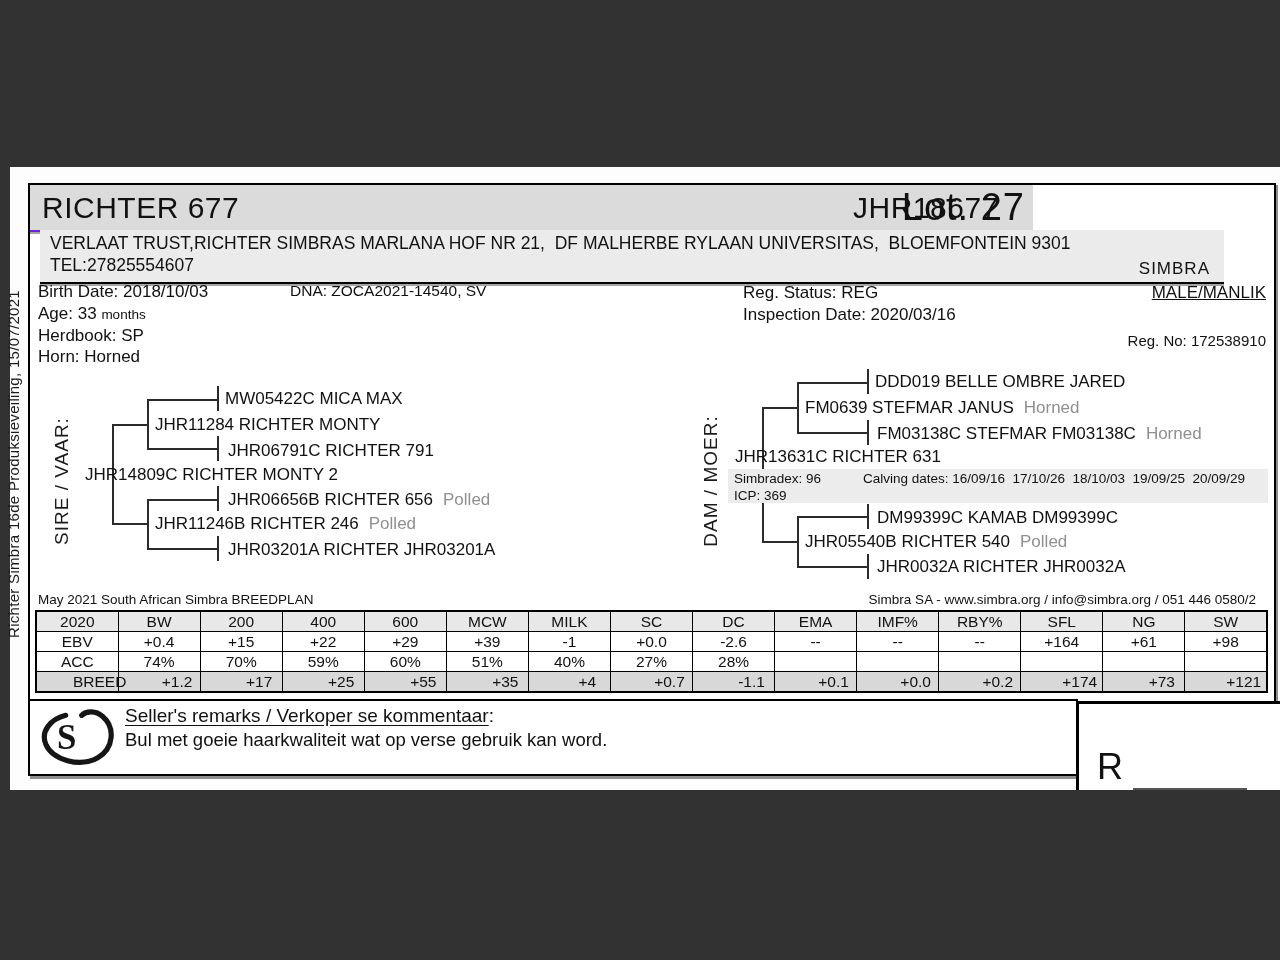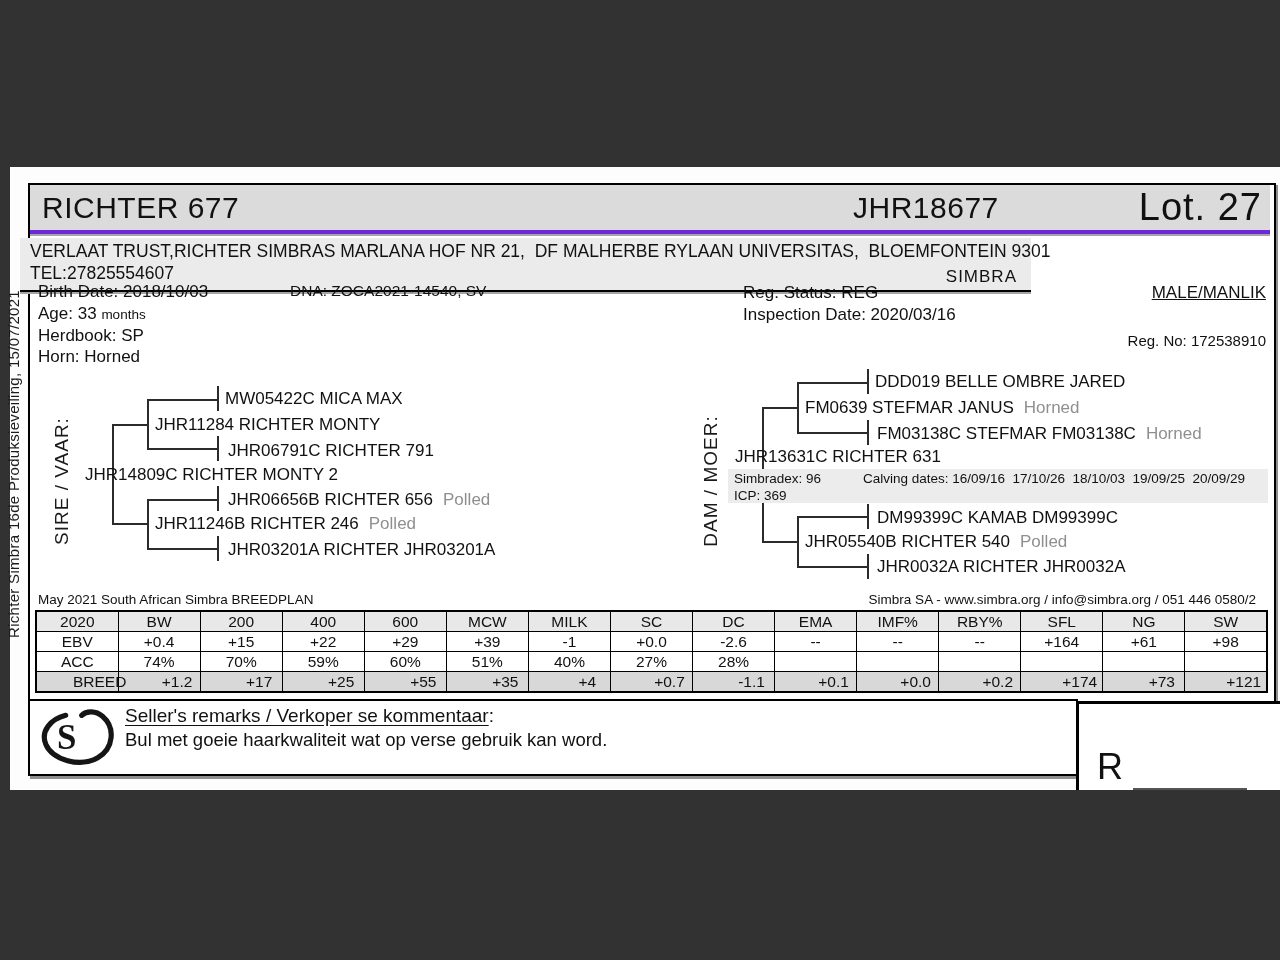--- a/index.html
+++ b/index.html
@@ -12,27 +12,27 @@
   #canvas{position:absolute;left:0;top:0;width:1280px;height:960px;}
   .abs{position:absolute;}
   
   .page-bg{left:10px;top:167px;width:1270px;height:623px;background:#fdfdfd;}
   
   .vstrip{left:-195px;top:454px;width:420px;height:20px;
     transform:rotate(-90deg);text-align:center;font-size:15px;color:#1c1c1c;letter-spacing:.3px;}
   
   .box-doc{left:28px;top:183px;width:1244px;height:589px;border:2px solid #000;background:#fff;
     box-shadow:2px 2px 0 #8f8f8f;}
-  .title-row{left:30px;top:185px;width:1240px;height:45px;background:#dbdbdb;
-    border-bottom:4px solid #6d28d9;box-shadow:0 2px 0 #a5a5a5;}
+  .title-row{left:30px;top:185px;width:1003px;height:45px;background:#dbdbdb;
+    border-bottom:2px solid #6d28d9;box-shadow:0 2px 0 #a5a5a5;}
   .title-name{position:absolute;left:12px;top:6px;font-size:30px;letter-spacing:.5px;}
   .title-id{position:absolute;left:823px;top:6px;font-size:30px;letter-spacing:.5px;}
   .title-lot{position:absolute;right:8px;top:1px;font-size:38px;letter-spacing:1px;}
-  .addr-row{left:20px;top:230px;width:1011px;height:52px;background:#ebebeb;
-    border-bottom:2px solid #000;box-shadow:0 2px 0 #a5a5a5;margin-top:8px;}
+  .addr-row{left:40px;top:230px;width:1184px;height:52px;background:#ebebeb;
+    border-bottom:2px solid #000;box-shadow:0 2px 0 #a5a5a5;}
   .addr-line{position:absolute;left:10px;top:3px;font-size:17.5px;white-space:pre;}
   .addr-tel{position:absolute;left:10px;top:25px;font-size:17.5px;}
   .addr-breed{position:absolute;right:14px;bottom:3px;font-size:17px;letter-spacing:1px;}
   
   .info-line{font-size:17px;}
   .info-line .unit{font-size:13.5px;}
   .dna-line{font-size:15.5px;}
   .reg-line{font-size:17px;}
   .sex-line{font-size:17px;right:14px;text-align:right;text-decoration:underline;}
   .regno-line{font-size:15px;right:14px;text-align:right;}

